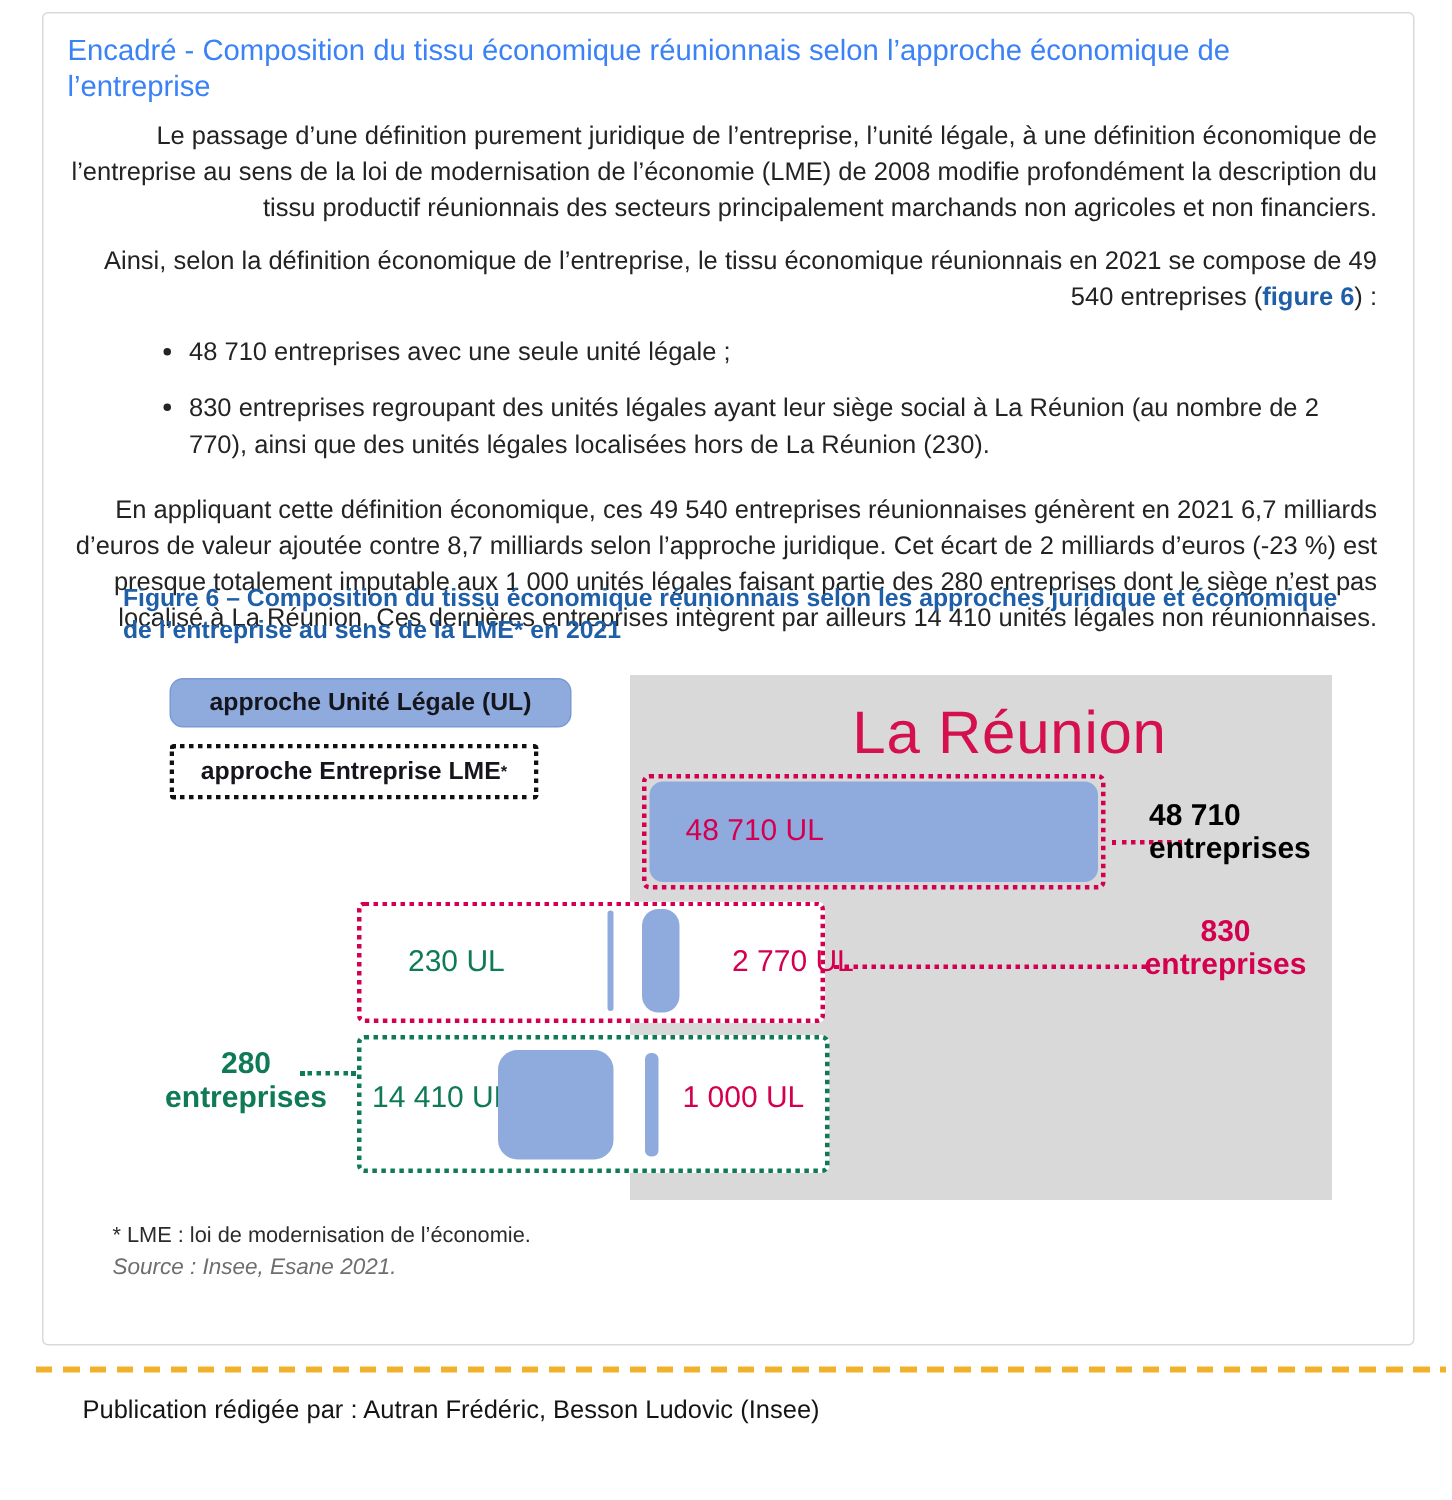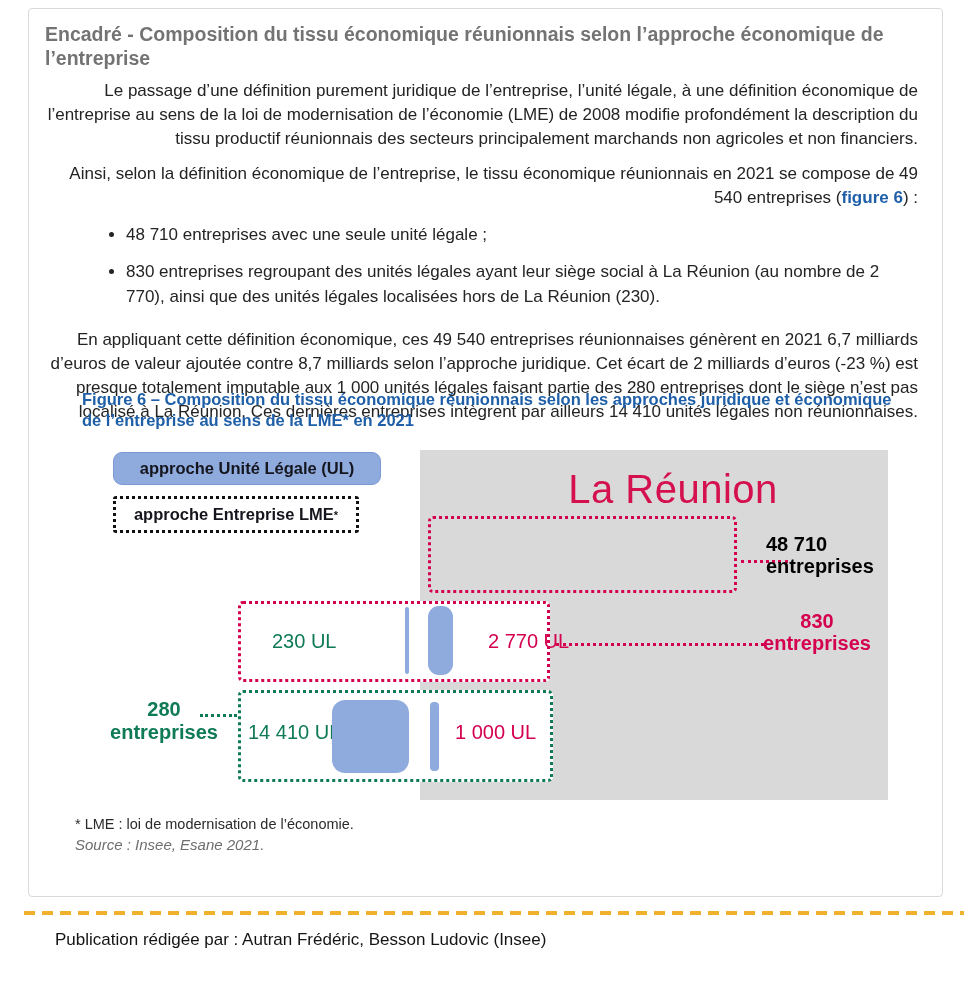--- a/index.html
+++ b/index.html
@@ -6,21 +6,21 @@
   html,body { width: 968px; height: 1000px; background: #ffffff; }
   body { font-family: "Liberation Sans", sans-serif; color: #242424; position: relative; }
 
   
   .encadre {
     position: absolute; left: 28px; top: 8px; width: 915px; height: 889px;
     border: 1px solid #d9d9d9; border-radius: 4px;
     padding: 14px 18px 0 16px;
   }
   .encadre-title {
-    color: #737373; font-size: 19.5px; font-weight: 700; line-height: 1.22;
+    color: #3b82f6; font-size: 19.5px; font-weight: 400; line-height: 1.22;
     margin-bottom: 8px; padding-right: 26px;
   }
   .body-par { font-size: 17px; line-height: 1.42; margin-bottom: 11px; color: #232323; padding-right: 6px; text-align: right; }
   .fig-ref { color: #1e5fa8; font-weight: 700; text-decoration: none; cursor: pointer; }
   .bullet-list { list-style: disc; padding-left: 44px; margin: 12px 0 18px 0; }
   .bullet-list li { font-size: 17px; line-height: 1.5; margin-bottom: 11px; padding-right: 10px; margin-left: 37px; }
 
   
   .fig-title {
     position: absolute; left: 53px; top: 380px; width: 830px;
@@ -113,20 +113,21 @@
     <div class="legend-ul">approche Unité Légale (UL)</div>
     <div class="legend-lme">
         <span>approche Entreprise LME</span>
         <sup>*</sup>
       </div>
 
     <div class="region-box"></div>
     <div class="region-title">La Réunion</div>
 
     <div class="dot-red row1-box"></div>
+    <div class="blue-fill row1-bar">48 710 UL</div>
     <div class="row1-leader"></div>
     <div class="row1-label">
       <div>48 710</div>
       <div>entreprises</div>
     </div>
 
     <div class="dot-red row2-box"></div>
     <div class="row2-230">230 UL</div>
     <div class="blue-fill row2-thin"></div>
     <div class="blue-fill row2-small"></div>

